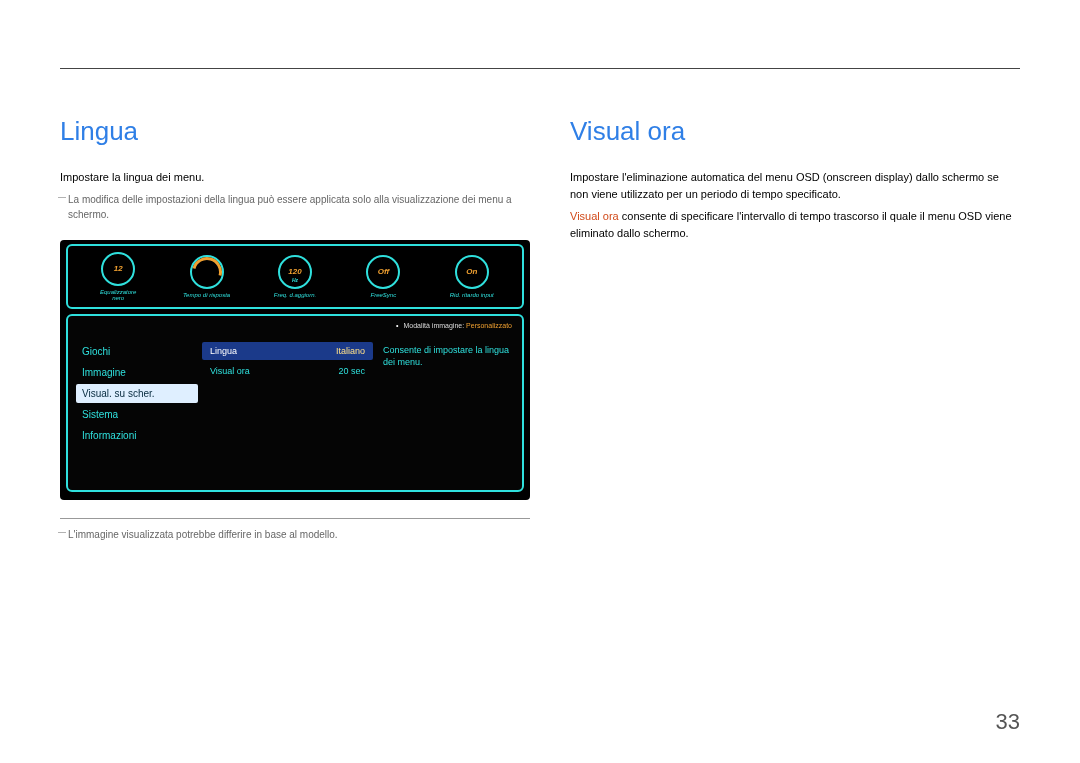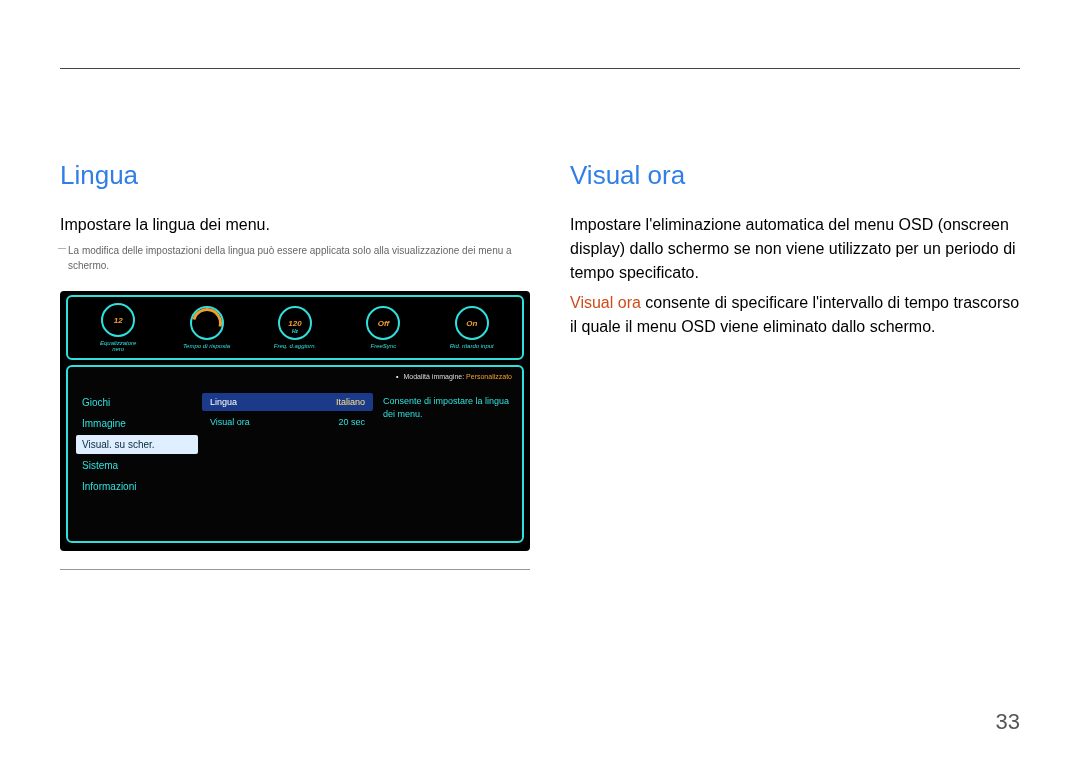--- a/index.html
+++ b/index.html
@@ -14,30 +14,30 @@
     position: absolute;
     top: 68px;
     left: 60px;
     right: 60px;
     height: 0;
     border-top: 1px solid #444;
   }
   .columns {
     display: flex;
     gap: 40px;
-    margin-top: 100px;
+    margin-top: 56px;
   }
   .col { flex: 1; }
   h1 {
     font-size: 26px;
     font-weight: 400;
     color: #2f7fe6;
     margin-bottom: 22px;
   }
-  .body-text { font-size: 16px; line-height: 1.5; margin-bottom: 6px; }
+  .body-text { font-size: 11px; line-height: 1.5; margin-bottom: 6px; }
   .note { font-size: 10px; color: #666; line-height: 1.5; position: relative; padding-left: 8px; margin-top: 6px; }
   .note::before { content: "—"; position: absolute; left: -2px; top: -1px; font-size: 8px; }
   .highlight-red { color: #d14a1a; }
   .hr-thin { border: none; border-top: 1px solid #999; margin: 18px 0 8px 0; }
 
   
   .osd {
     margin-top: 18px;
     width: 470px;
     height: 260px;
@@ -223,20 +223,21 @@
             </div>
           </div>
 
           <div class="osd-col3">
             <span>Consente di impostare la lingua dei menu.</span>
           </div>
         </div>
       </div>
 
       <hr class="hr-thin">
+      <p class="note">L'immagine visualizzata potrebbe differire in base al modello.</p>
     </div>
 
     <div class="col">
       <h1>Visual ora</h1>
       <p class="body-text">Impostare l'eliminazione automatica del menu OSD (onscreen display) dallo schermo se non viene utilizzato per un periodo di tempo specificato.</p>
       <p class="body-text">
         <span class="highlight-red">Visual ora</span><span> consente di specificare l'intervallo di tempo trascorso il quale il menu OSD viene eliminato dallo schermo.</span>
       </p>
     </div>
 

